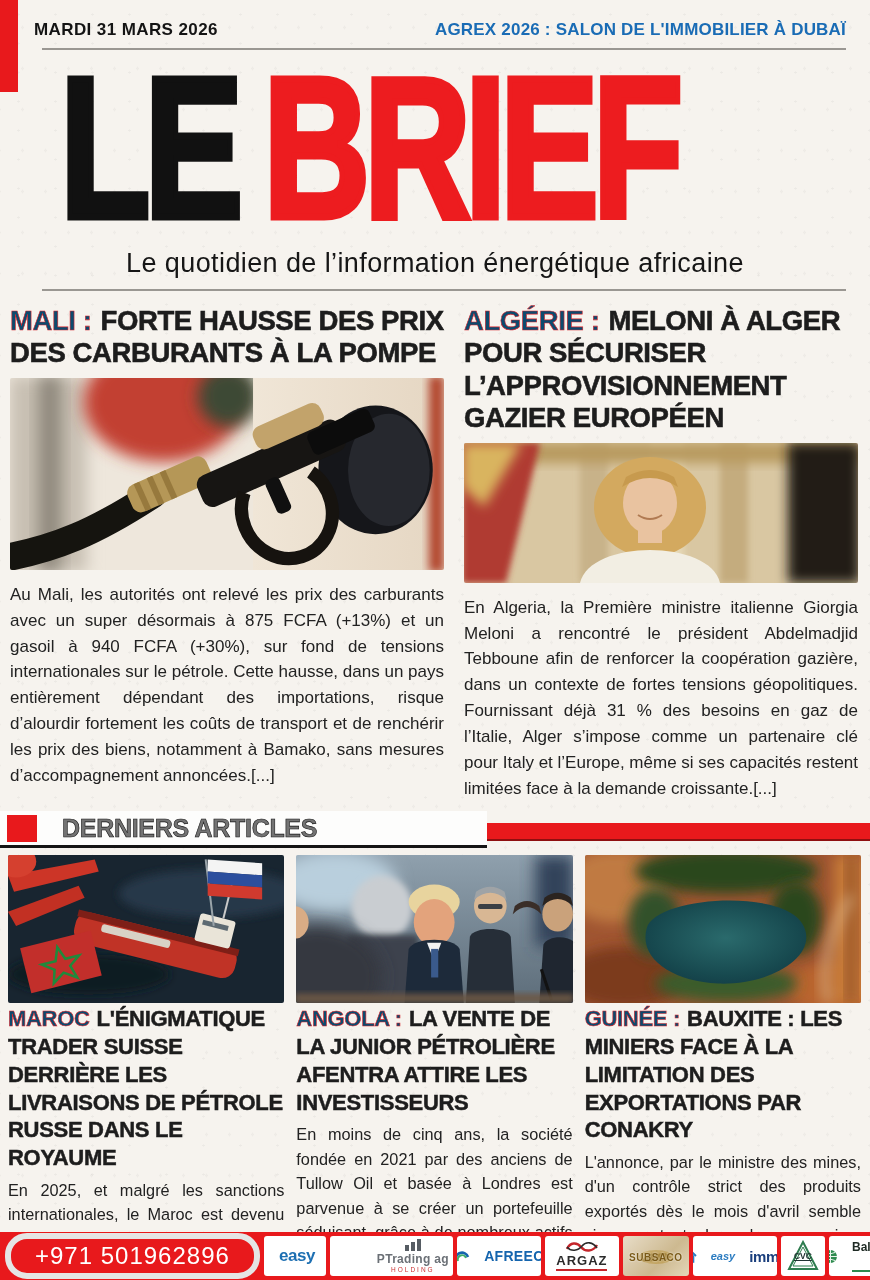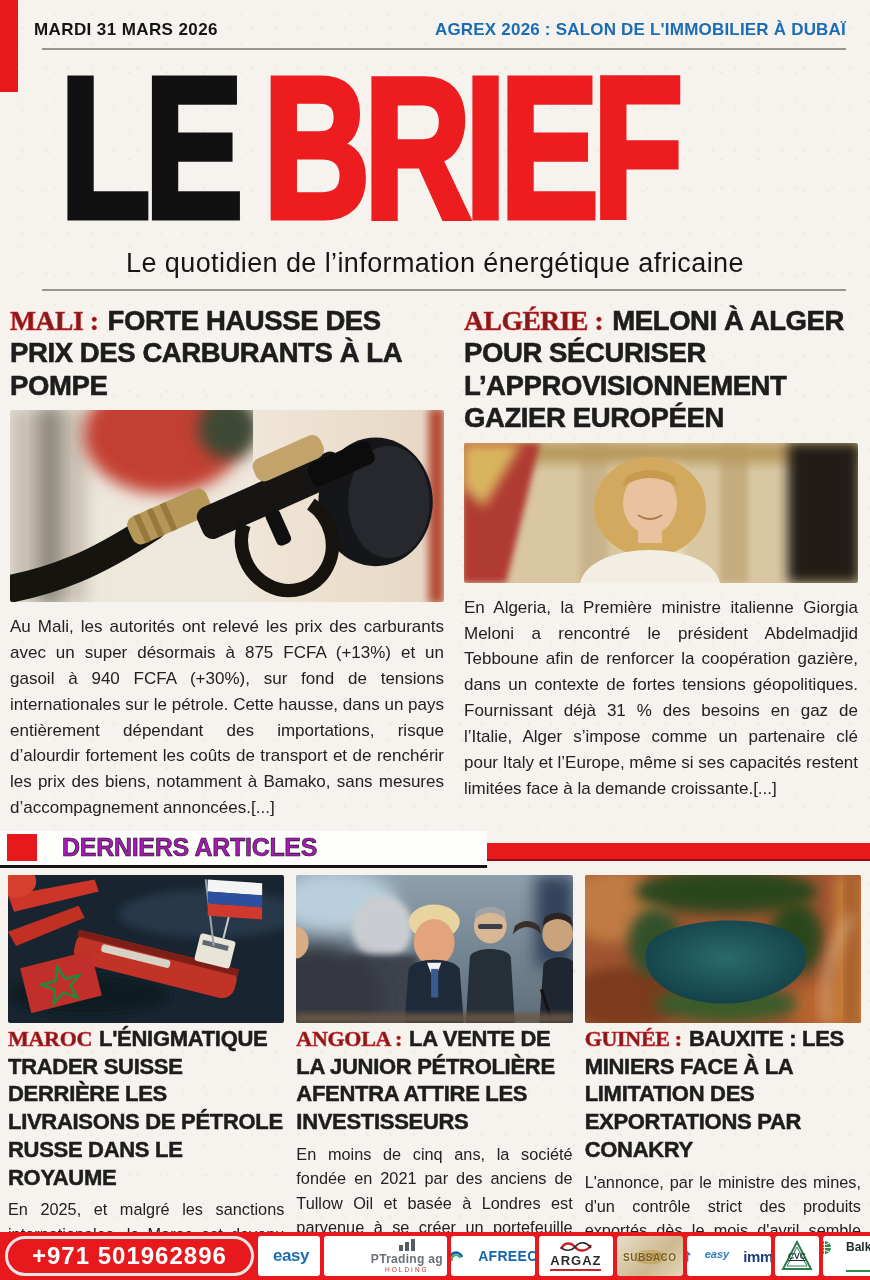--- a/index.html
+++ b/index.html
@@ -27,50 +27,50 @@
     transform:scaleY(1.36);transform-origin:center;
     -webkit-text-stroke:5px currentColor;color:#111;white-space:nowrap;
   }
   .masthead-text .brief{color:#ed1c1f;-webkit-text-stroke:5px #ed1c1f;margin-left:26px;}
   .tagline{font-size:27px;color:#161616;text-align:center;letter-spacing:.4px;margin-top:2px;}
   .rule2{height:2px;background:#9a9792;margin:10px 24px 0 42px;}
   
   .top-grid{display:grid;grid-template-columns:434px 1fr;gap:20px;padding:10px 12px 0 10px;}
   h2{margin:4px 0 8px 0;font-size:27.5px;line-height:1.18;color:#1d1d1d;
      font-weight:800;letter-spacing:-.4px;-webkit-text-stroke:.6px currentColor;}
-  .tag{color:#7f1d1d;-webkit-text-stroke:.6px #d8232a;margin-right:9px;font-family:Liberation Serif, serif;}
+  .tag{color:#0c4a6e;-webkit-text-stroke:.6px #d8232a;margin-right:9px;}
   .photo{width:100%;border-radius:2px;overflow:hidden;line-height:0;}
   .photo svg{width:100%;height:100%;}
   .photo-mali{height:192px;}
   .photo-algerie{height:140px;margin-top:2px;}
   .body-txt{font-size:17px;line-height:1.52;color:#222;text-align:justify;margin-top:12px;}
   
   .band{position:relative;height:42px;margin-top:10px;}
   .band-bar{position:absolute;left:0;right:0;top:12px;height:16px;background:#e8191c;border-bottom:2px solid #8f0f10;}
   .band-chip{position:absolute;left:0;top:0;width:487px;height:34px;background:#fdfdfc;
      border-bottom:3px solid #141414;display:flex;align-items:center;}
   .band-sq{width:30px;height:27px;background:#e8191c;margin-left:7px;}
-  .band-title{font-size:25px;font-weight:800;color:#a21caf;letter-spacing:-.3px;margin-left:25px;
+  .band-title{font-size:25px;font-weight:800;color:#737373;letter-spacing:-.3px;margin-left:25px;
      -webkit-text-stroke:.6px #141414;}
   
   .latest-grid{display:grid;grid-template-columns:1fr 1fr 1fr;gap:12px;padding:2px 9px 0 8px;}
   .photo-col{height:148px;}
   h3{margin:2px 0 6px 0;font-size:22px;line-height:1.26;color:#1d1d1d;font-weight:800;
      letter-spacing:-.3px;-webkit-text-stroke:.5px currentColor;}
   h3 .tag{margin-right:7px;}
   .col-txt{font-size:16.3px;line-height:1.5;color:#222;text-align:justify;}
   
   .footer{position:absolute;left:0;right:0;bottom:0;height:48px;background:#e8191c;
      display:flex;align-items:center;padding:0 5px;gap:4px;}
-  .phone-pill{flex:0 0 auto;border:3px solid #e5e5e5;border-radius:22px;color:#fff;
-     font-size:24px;font-weight:700;letter-spacing:1px;padding:3px 24px;line-height:1.2;}
+  .phone-pill{flex:0 0 auto;border:6px solid #e5e5e5;border-radius:22px;color:#fff;
+     font-size:24px;font-weight:400;letter-spacing:1px;padding:3px 24px;line-height:1.2;}
   .chips{display:flex;flex:1;gap:4px;align-items:center;min-width:0;}
   .chip{background:#fff;height:40px;border-radius:3px;display:flex;flex-direction:column;
      align-items:center;justify-content:center;overflow:hidden;position:relative;flex:0 0 auto;}
-  .chip-row{display:flex;gap:14px;}
+  .chip-row{display:flex;align-items:center;gap:14px;}
   .c-easyoil{width:62px;}
   .easy-word{font-size:17px;font-weight:800;color:#1d6fb2;letter-spacing:-.5px;}
   .easy-sub{font-size:8px;color:#b33;align-self:flex-end;margin-bottom:-6px;}
   .c-ptrading{width:80px;padding-left:43px;}
   .pt-main{font-size:12px;font-weight:700;color:#6b7076;letter-spacing:.3px;}
   .pt-sub{font-size:6.5px;color:#c33;letter-spacing:2px;}
   .pt-bars{display:flex;gap:2px;align-items:flex-end;height:12px;margin-bottom:1px;}
   .pt-bars i{display:block;width:4px;background:#565c63;}
   .c-afreec{width:84px;}
   .af-main{font-size:14px;font-weight:800;color:#1565ae;letter-spacing:.3px;}

